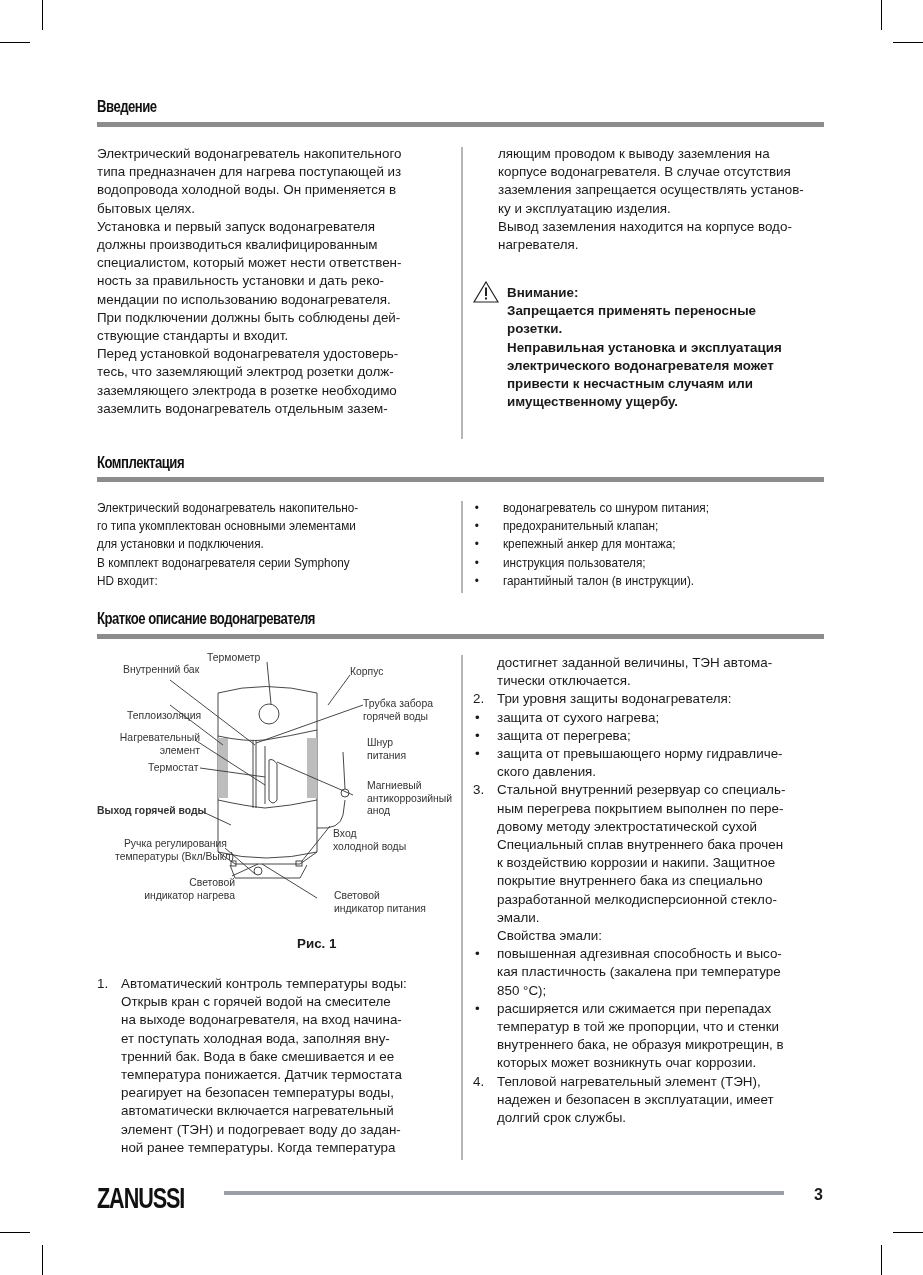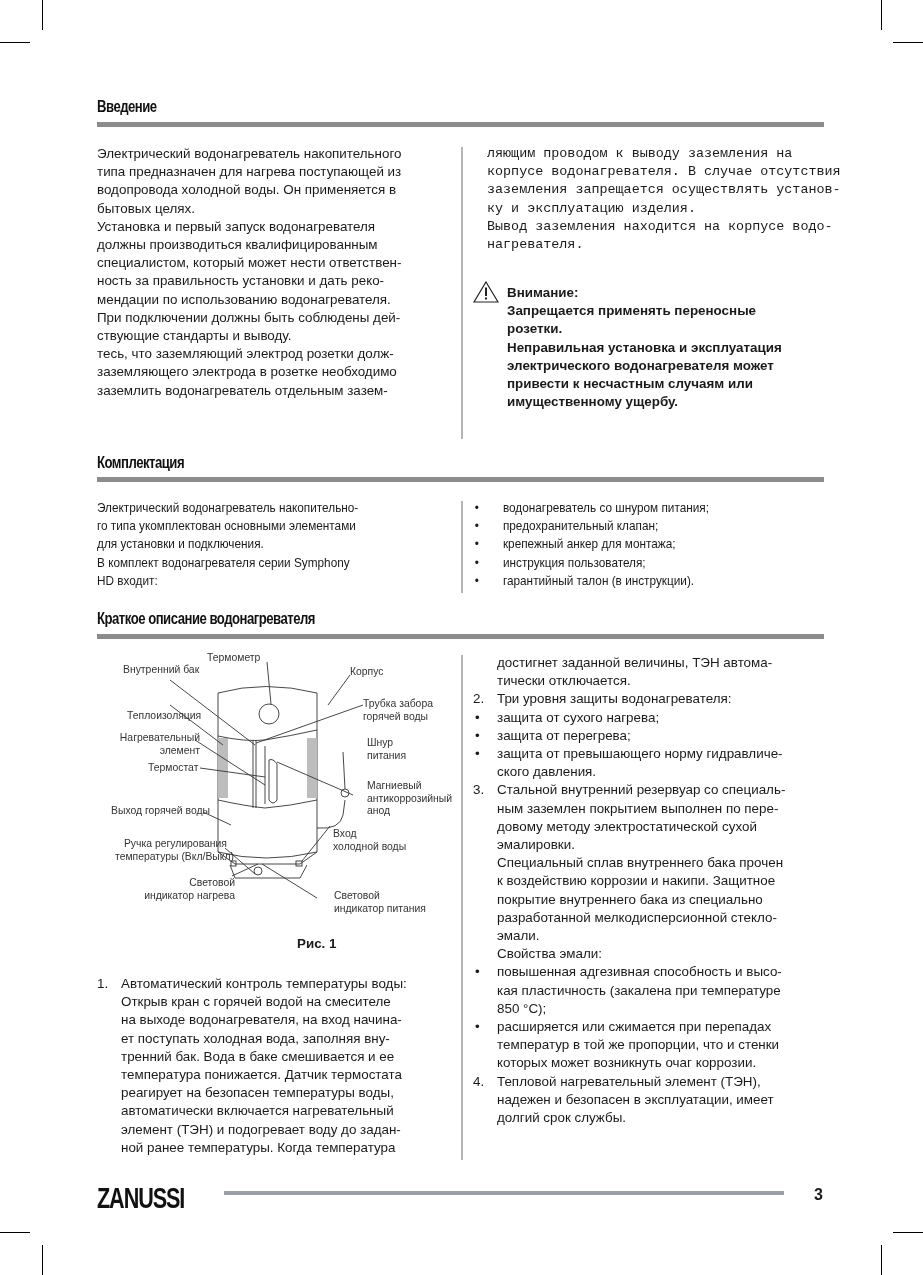--- a/index.html
+++ b/index.html
@@ -51,28 +51,29 @@
       <div>Электрический водонагреватель накопительного</div>
       <div>типа предназначен для нагрева поступающей из</div>
       <div>водопровода холодной воды. Он применяется в</div>
       <div>бытовых целях.</div>
       <div>Установка и первый запуск водонагревателя</div>
       <div>должны производиться квалифицированным</div>
       <div>специалистом, который может нести ответствен-</div>
       <div>ность за правильность установки и дать реко-</div>
       <div>мендации по использованию водонагревателя.</div>
       <div>При подключении должны быть соблюдены дей-</div>
-      <div>ствующие стандарты и выводу.</div>
+      <div>ствующие стандарты и входит.</div>
+      <div>Перед установкой водонагревателя удостоверь-</div>
       <div>тесь, что заземляющий электрод розетки долж-</div>
       <div>заземляющего электрода в розетке необходимо</div>
       <div>заземлить водонагреватель отдельным зазем-</div>
     </div>
 </div>
 <div class="vdiv" style="left:461px;top:147px;height:292px;"></div>
-<div class="col" style="left:487px;top:145px;width:360px;font-family:Liberation Mono, monospace;">
+<div class="col" style="left:498px;top:145px;width:360px;">
   <div>
       <div>ляющим проводом к выводу заземления на</div>
       <div>корпусе водонагревателя. В случае отсутствия</div>
       <div>заземления запрещается осуществлять установ-</div>
       <div>ку и эксплуатацию изделия.</div>
       <div>Вывод заземления находится на корпусе водо-</div>
       <div>нагревателя.</div>
     </div>
 </div>
 
@@ -181,21 +182,21 @@
   <div class="dlabel" style="left:272px;top:87px;">
     <div>Шнур</div>
     <div>питания</div>
   </div>
   <div class="dlabel" style="left:53px;top:112px;">Термостат</div>
   <div class="dlabel" style="left:272px;top:130px;">
     <div>Магниевый</div>
     <div>антикоррозийный</div>
     <div>анод</div>
   </div>
-  <div class="dlabel" style="left:16px;top:155px;">Выход горячей воды</div>
+  <div class="dlabel" style="left:2px;top:155px;font-weight:bold;">Выход горячей воды</div>
   <div class="dlabel" style="left:238px;top:178px;">
     <div>Вход</div>
     <div>холодной воды</div>
   </div>
   <div class="dlabel" style="left:20px;top:188px;text-align:right;width:112px;">
     <div>Ручка регулирования</div>
     <div>температуры (Вкл/Выкл)</div>
   </div>
   <div class="dlabel" style="left:40px;top:227px;text-align:right;width:100px;">
     <div>Световой</div>
@@ -249,23 +250,22 @@
       <div class="bul2">
         <span class="dot">•</span>
         <div>защита от превышающего норму гидравличе-</div>
         <div>ского давления.</div>
       </div>
     </div>
   <div class="num-item">
     <span class="num">3.</span>
     <div>
         <div>Стальной внутренний резервуар со специаль-</div>
-        <div>ным заземлен покрытием выполнен по пере-</div>
+        <div>ным перегрева покрытием выполнен по пере-</div>
         <div>довому методу электростатической сухой</div>
-        <div>эмалировки.</div>
       </div>
     <div>
         <div>Специальный сплав внутреннего бака прочен</div>
         <div>к воздействию коррозии и накипи. Защитное</div>
         <div>покрытие внутреннего бака из специально</div>
         <div>разработанной мелкодисперсионной стекло-</div>
         <div>эмали.</div>
         <div>Свойства эмали:</div>
       </div>
   </div>
@@ -273,20 +273,21 @@
       <div class="bul2">
         <span class="dot">•</span>
         <div>повышенная адгезивная способность и высо-</div>
         <div>кая пластичность (закалена при температуре</div>
         <div>850 °C);</div>
       </div>
       <div class="bul2">
         <span class="dot">•</span>
         <div>расширяется или сжимается при перепадах</div>
         <div>температур в той же пропорции, что и стенки</div>
+        <div>внутреннего бака, не образуя микротрещин, в</div>
         <div>которых может возникнуть очаг коррозии.</div>
       </div>
     </div>
   <div class="num-item">
     <span class="num">4.</span>
     <div>
         <div>Тепловой нагревательный элемент (ТЭН),</div>
         <div>надежен и безопасен в эксплуатации, имеет</div>
         <div>долгий срок службы.</div>
       </div>

